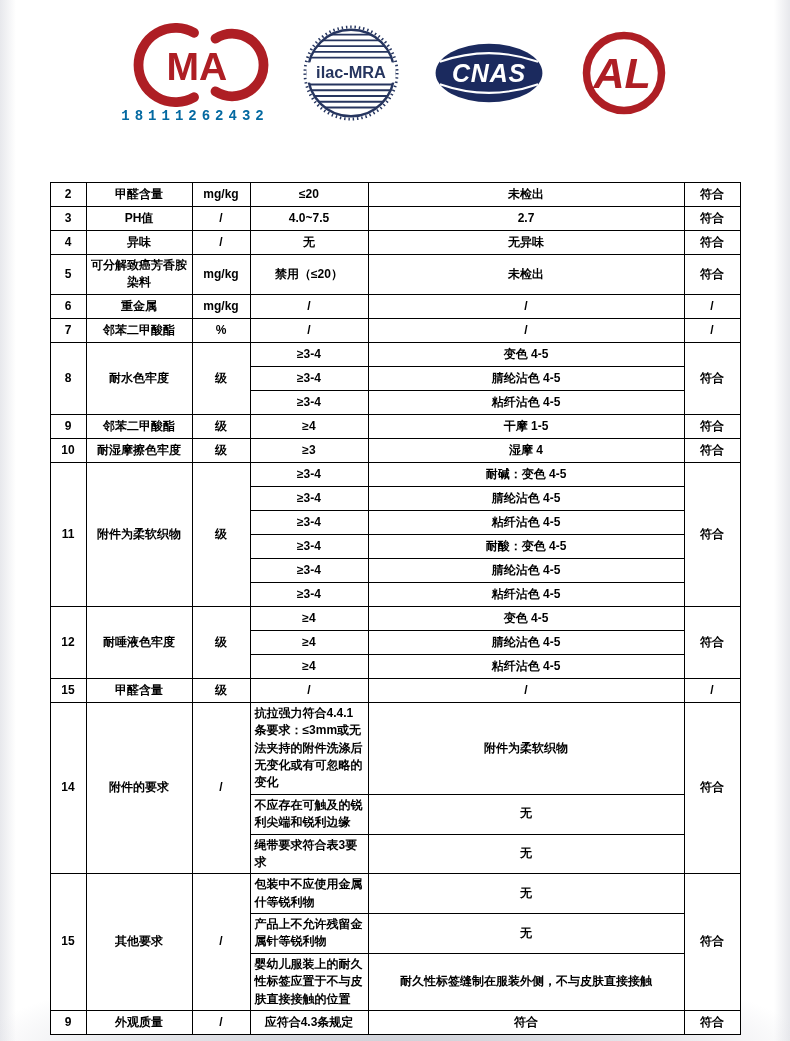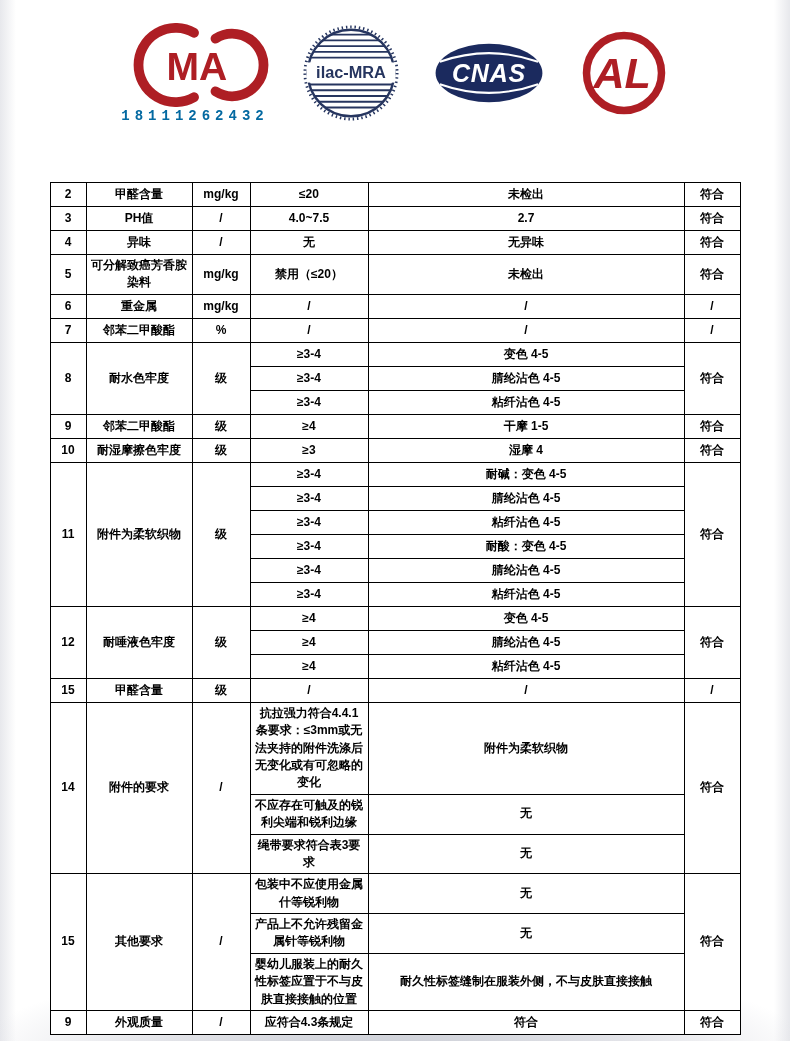--- a/index.html
+++ b/index.html
@@ -36,21 +36,21 @@
     border-collapse: collapse; table-layout: fixed;
     width: 690px; margin: 36px auto 0 auto; background: #ffffff;
   }
   td {
     border: 1px solid #000;
     font-size: 12px; font-weight: 700; color: #000;
     text-align: center; vertical-align: middle;
     padding: 2px 4px; height: 24px;
     word-break: break-all; line-height: 1.45;
   }
-  td.left { text-align: center; font-size: 12px; }
+  td.left { text-align: left; font-size: 12px; }
 </style>
 </head>
 <body>
 
 <div class="page">
 
   <div class="edge left"></div>
   <div class="edge right"></div>
   <div class="bottom-fade"></div>
 

